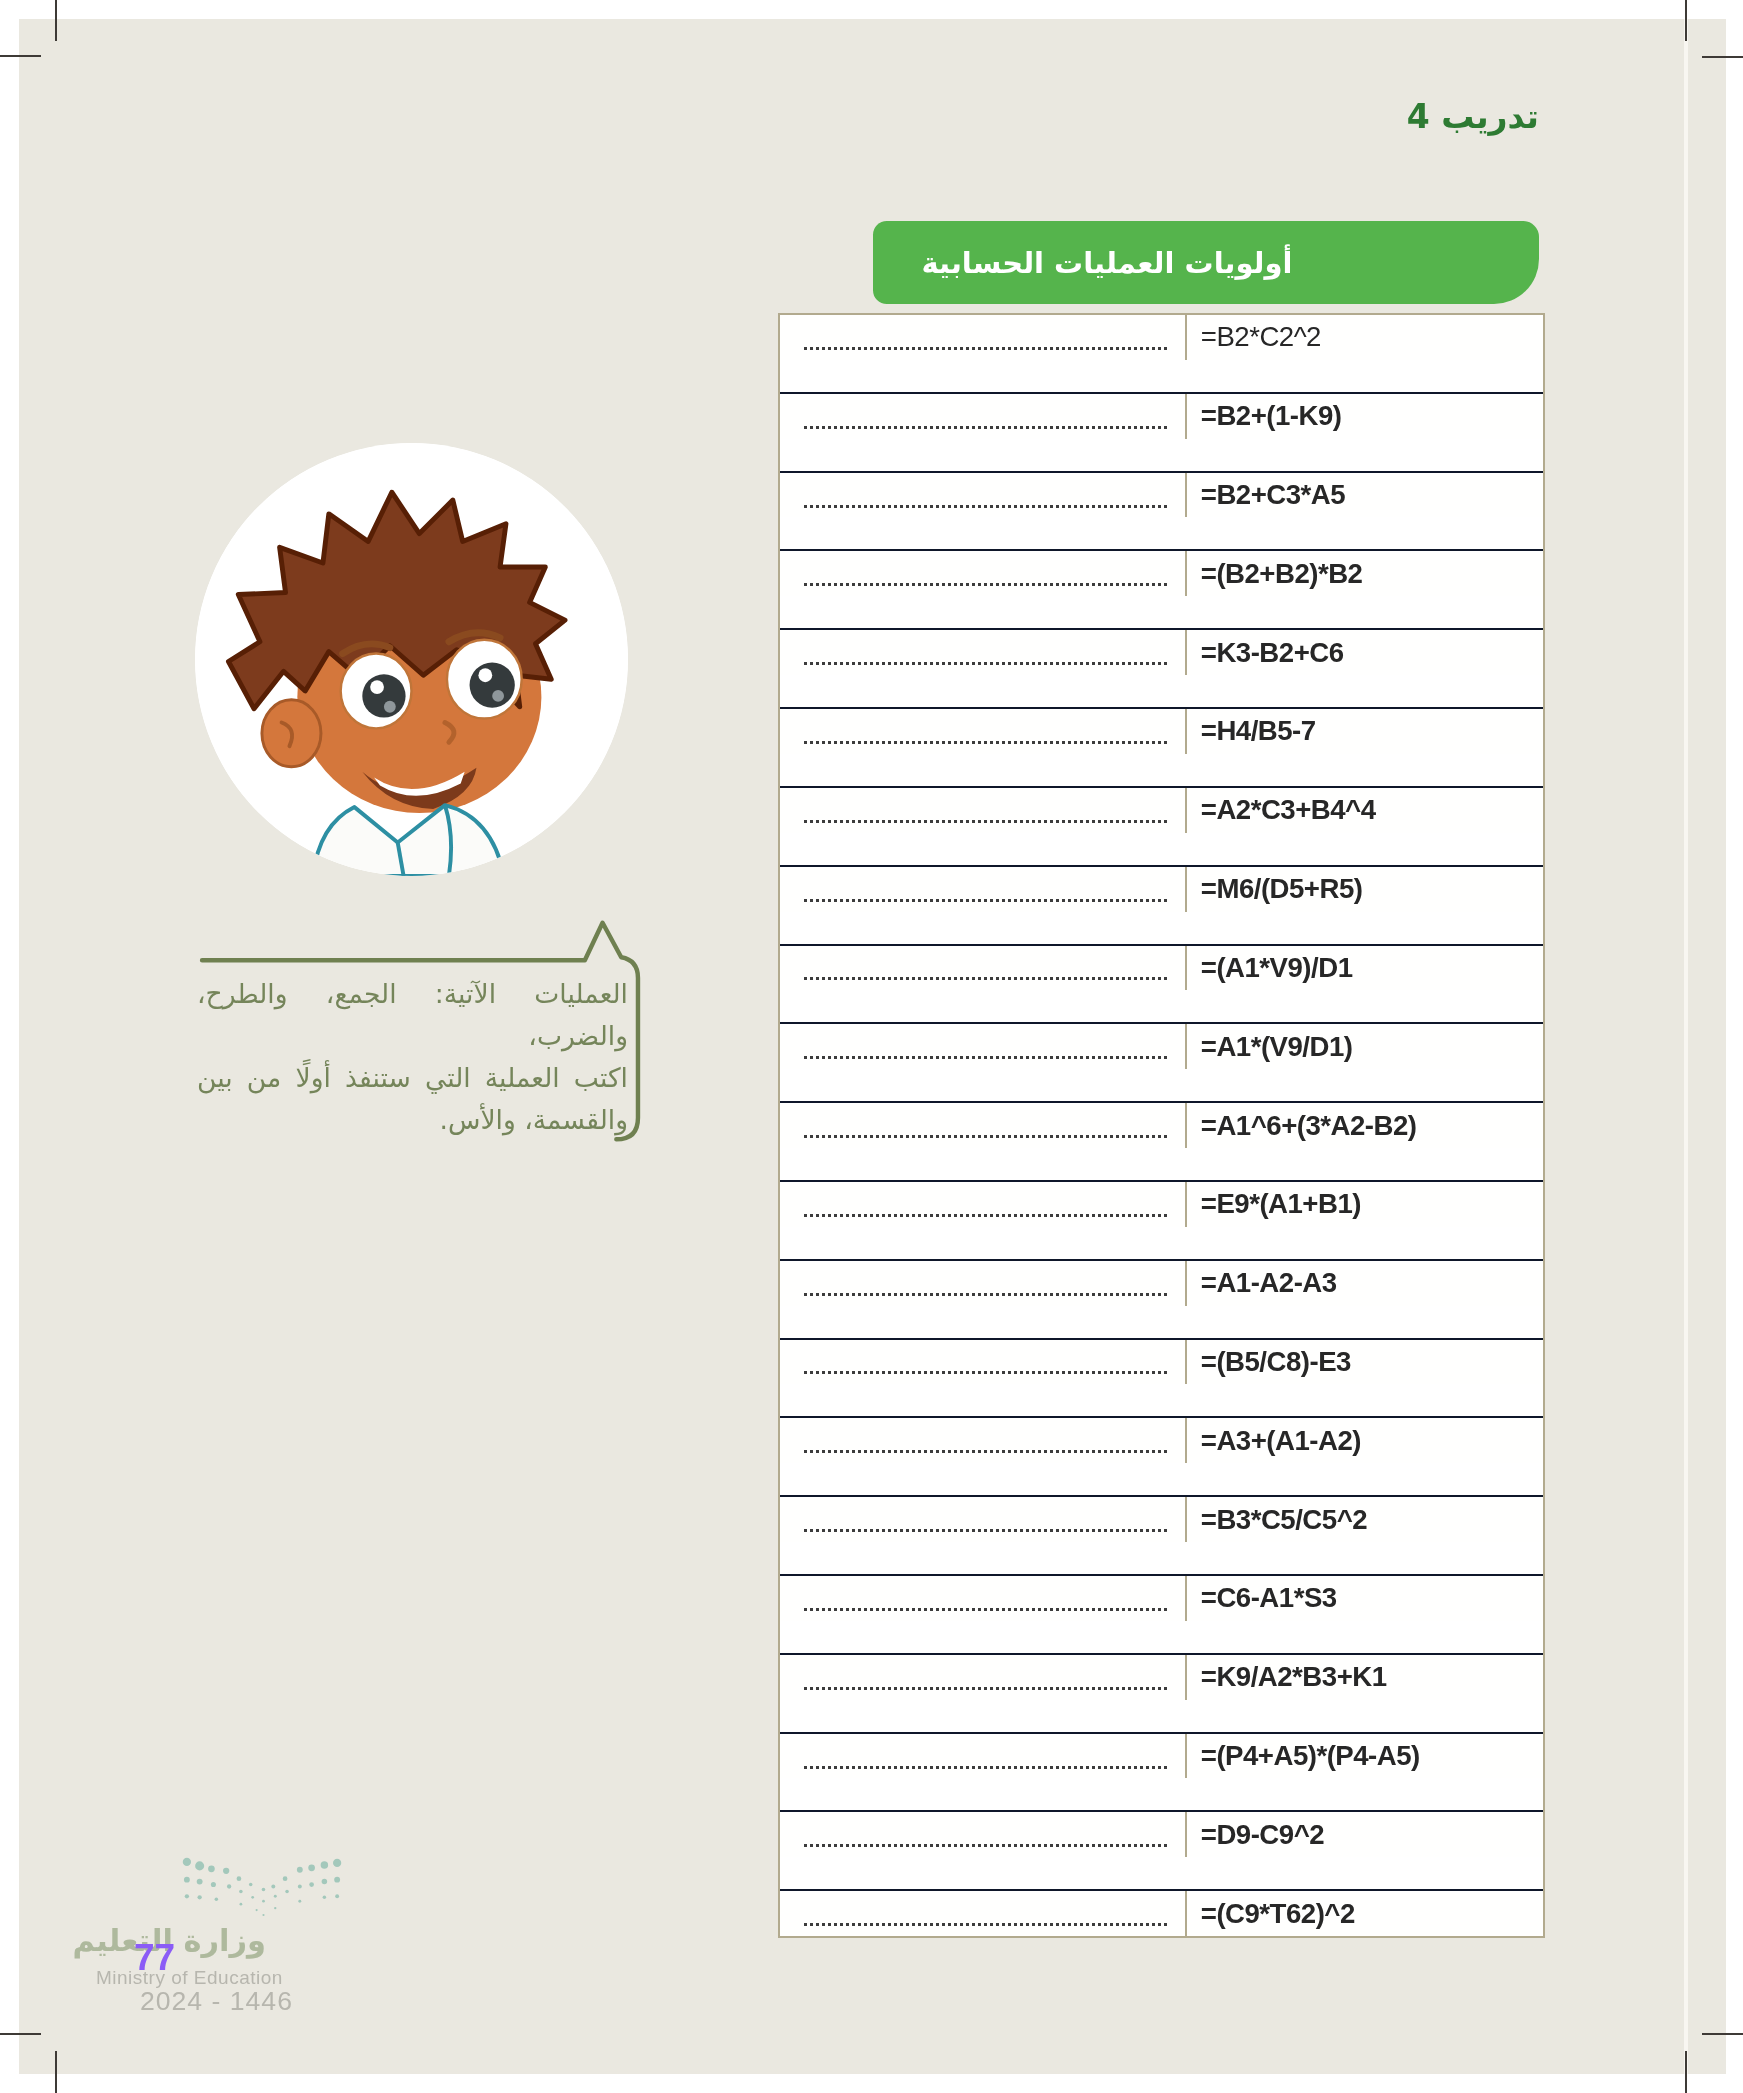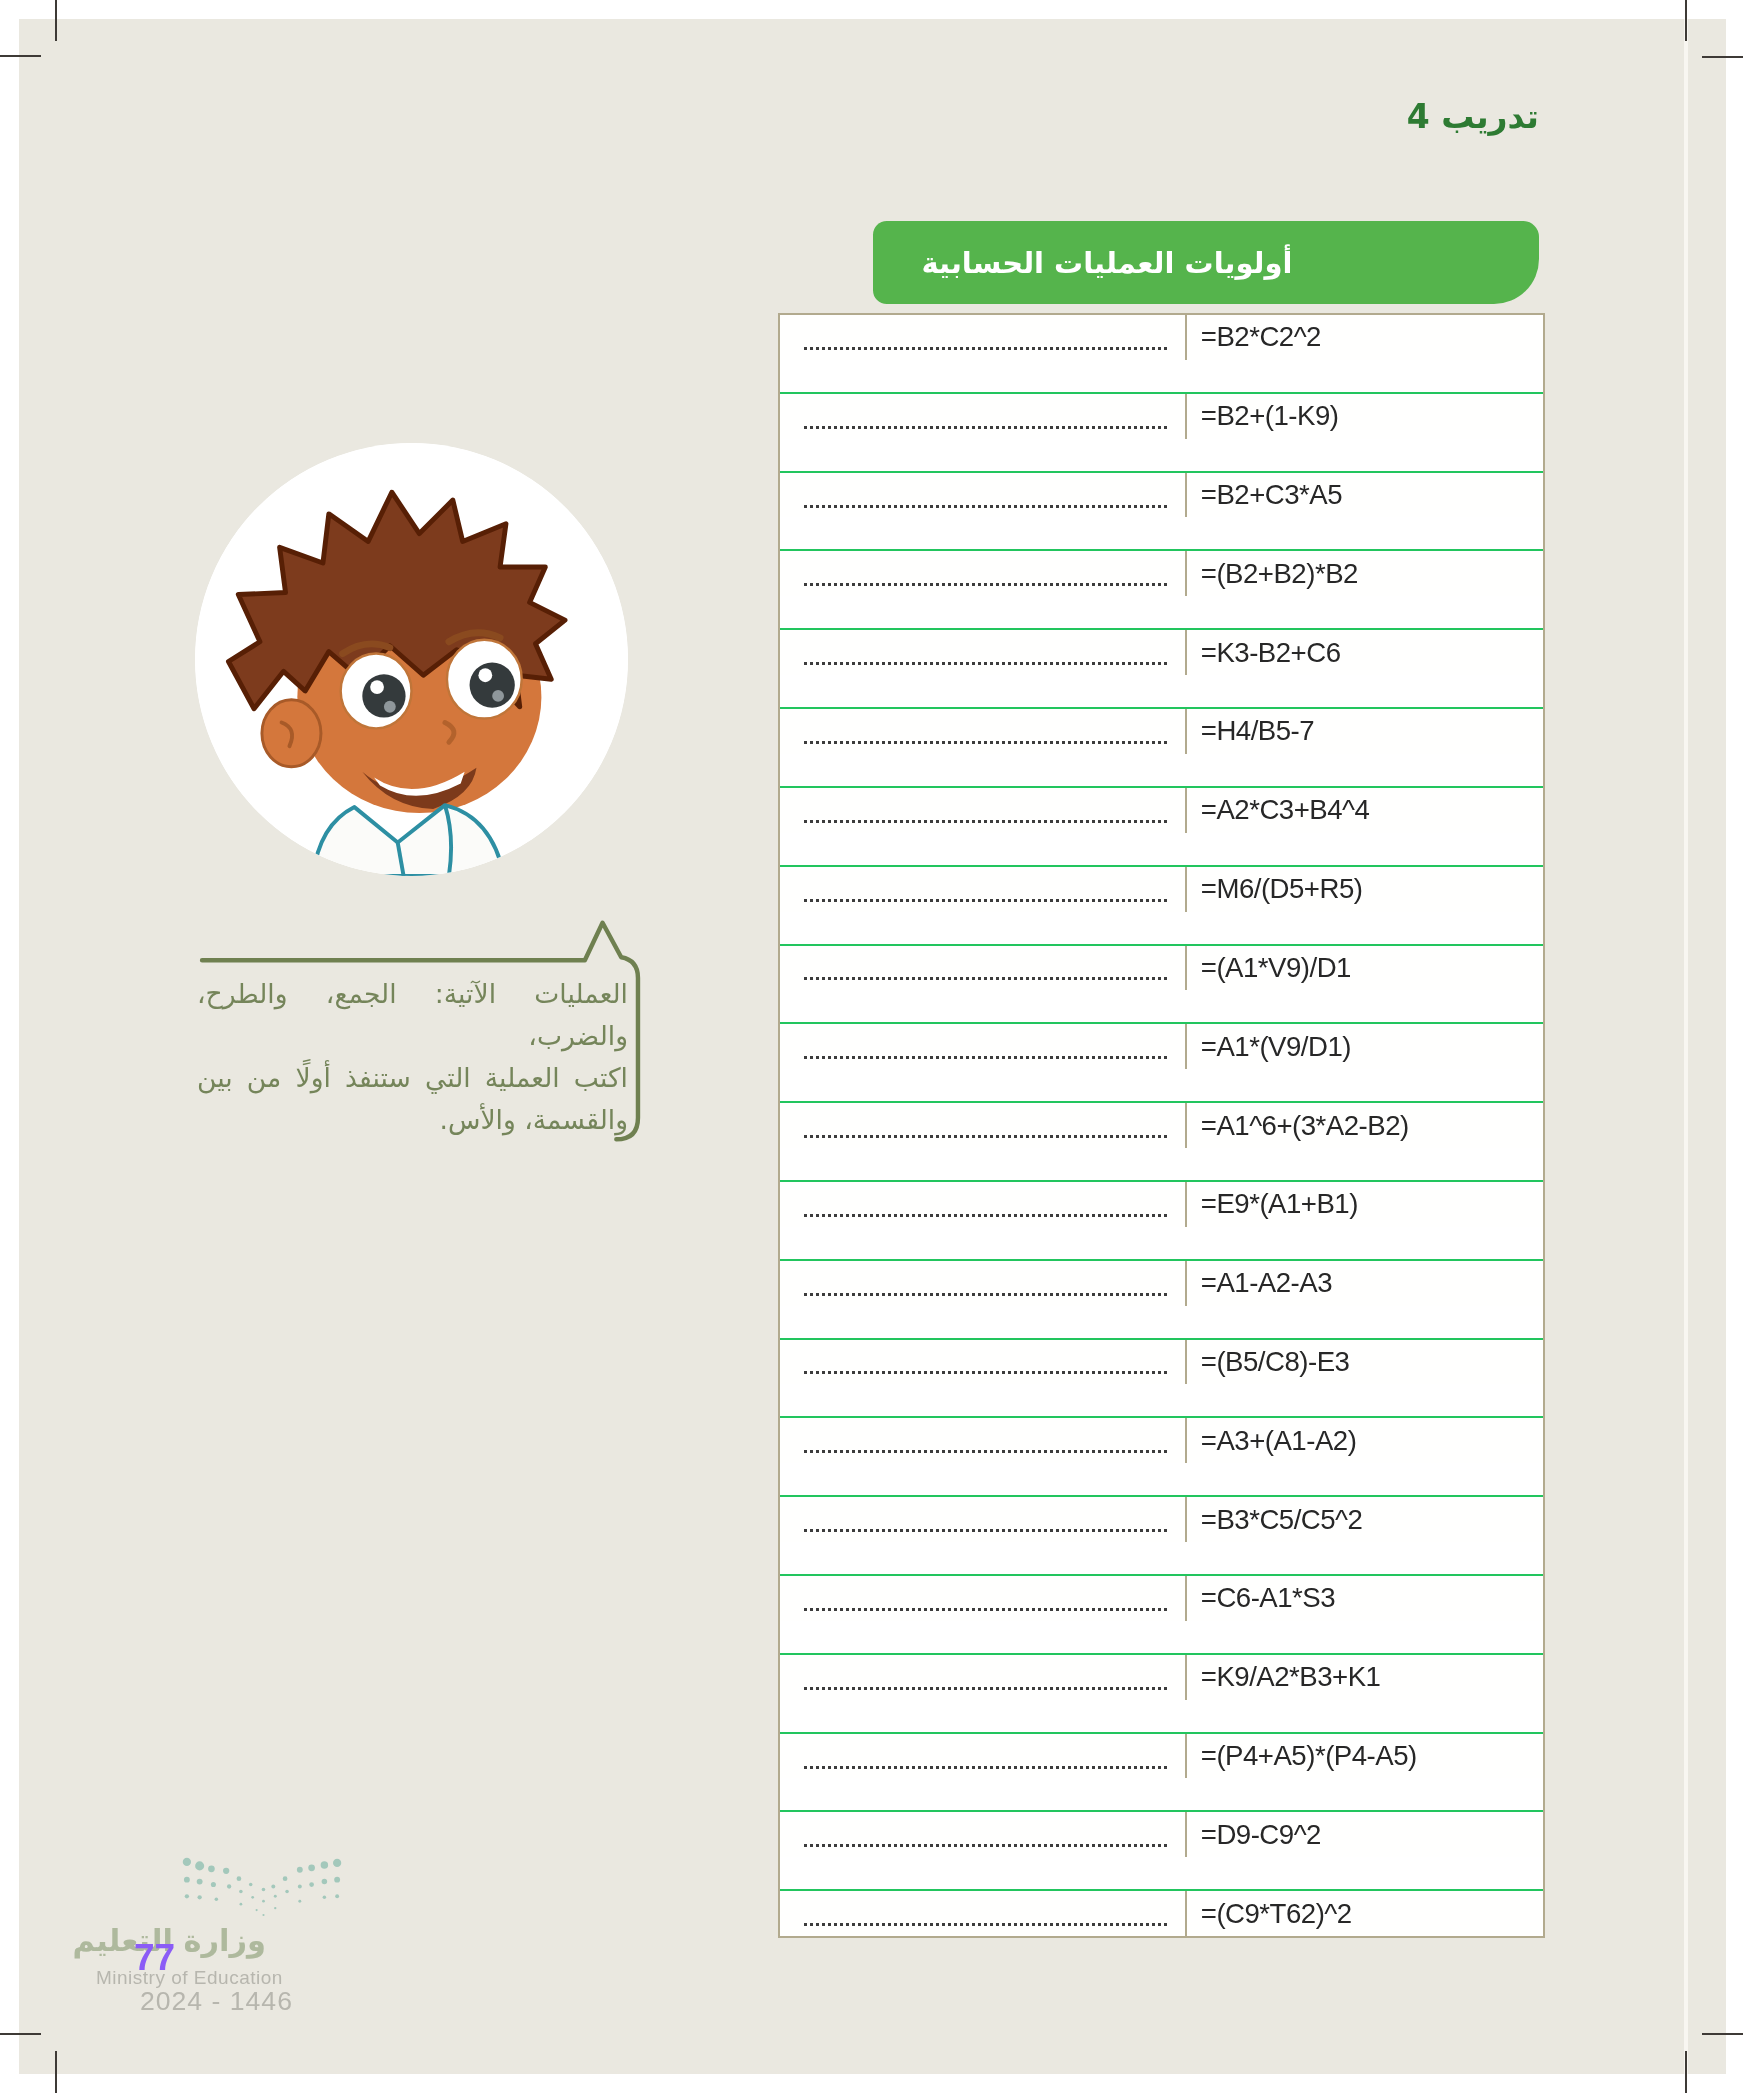--- a/index.html
+++ b/index.html
@@ -14,21 +14,21 @@
 
   .header-bar { position:absolute; left:873px; top:221px; width:666px; height:83px;
     background:#55b44c; border-radius:13.8px 15.8px 45px 13.8px;
     display:flex; align-items:center; justify-content:center; }
   .header-bar span { color:#ffffff; font-size:29px; font-weight:bold; direction:rtl;
     transform:translateX(-99px); }
 
   .formula-table { position:absolute; left:778px; top:313px; width:767px; height:1625px;
     background:#ffffff; border:2px solid #b2aa8e; display:flex; flex-direction:column;gap:32px; }
   .t-row { flex:1; display:flex; direction:ltr; }
-  .t-row + .t-row { border-top:2px solid #22c55e; }
+  .t-row + .t-row { border-top:2px solid #0f172a;font-weight:bold; }
   .answer-cell { width:407px; border-right:2px solid #b2aa8e; position:relative; background:#fffffe; }
   .answer-dots { position:absolute; left:23.6px; right:17.7px; bottom:9.9px;
     border-bottom:3.9px dotted #3c3c3c; }
   .formula-cell { flex:1; display:flex; align-items:center; padding-left:13.8px; background:#fffffe; }
   .formula-cell span { font-family:"Liberation Sans", sans-serif; font-size:27.6px;
     letter-spacing:-0.5px; color:#272727; white-space:nowrap; }
 
   .avatar { position:absolute; left:195px; top:443px; width:433px; height:433px;
     border-radius:50%; background:#ffffff; overflow:hidden; }
 

